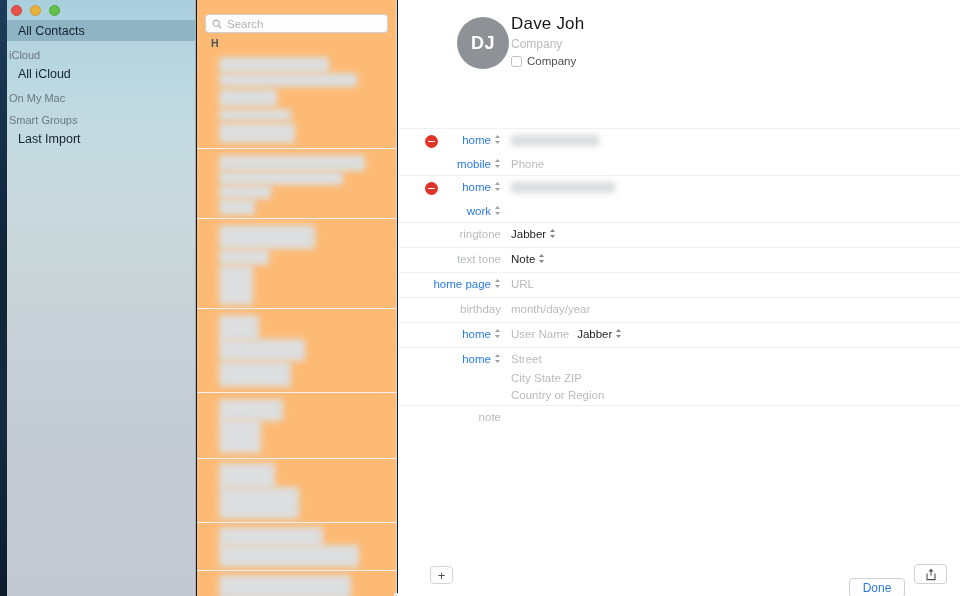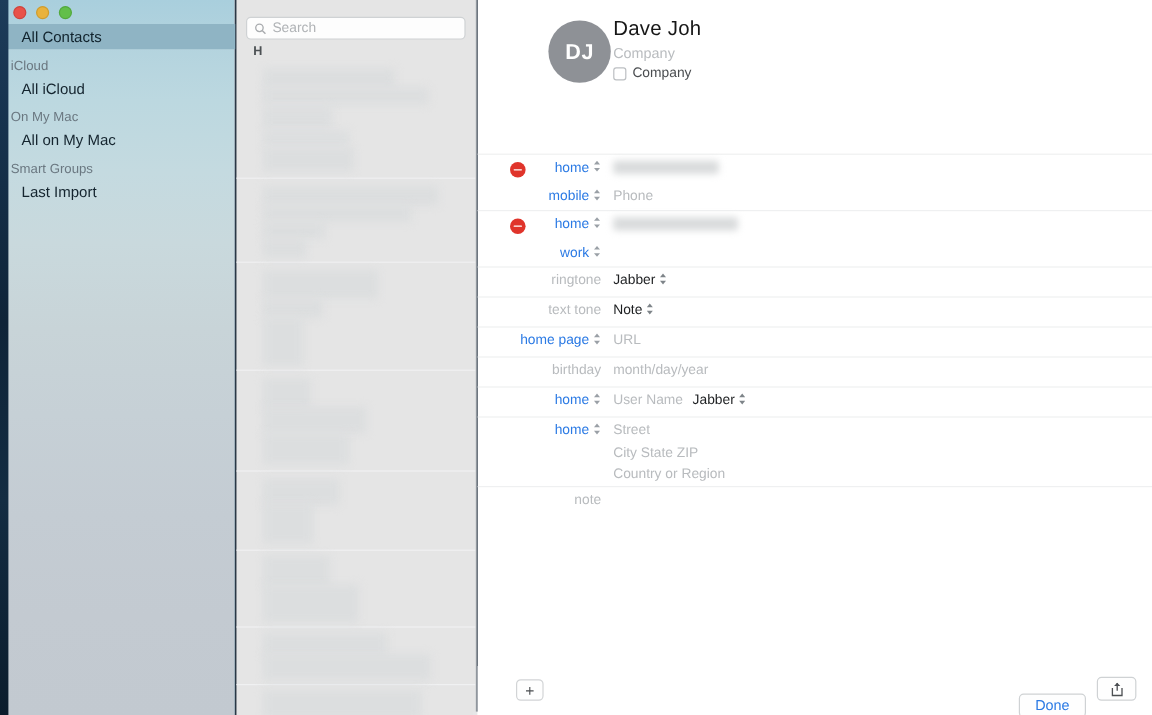--- a/index.html
+++ b/index.html
@@ -63,21 +63,21 @@
   }
   .sb-item {
     height: 21px; display: flex; align-items: center;
     padding-left: 18px;
     font-size: 12.5px; color: #14242e;
   }
 
   
   .list-col {
     position: absolute; left: 197px; top: 0; width: 200px; height: 596px;
-    background: #e5e5e5;
+    background: #fdba74;
     border-right: 1px solid #d5d7d9;
   }
   .search-wrap { padding: 14px 8px 0 8px; }
   .search-field {
     height: 19px; border: 1px solid #cfd2d4; border-radius: 4px;
     background: #fdfdfd;
     display: flex; align-items: center; gap: 5px;
     padding: 0 6px;
   }
   .search-field svg { flex: 0 0 auto; }
@@ -233,23 +233,20 @@
       <div class="sb-row-selected">
         <span class="sb-label">All Contacts</span>
       </div>
 
       <div class="sb-group">iCloud</div>
       <div class="sb-item">
         <span>All iCloud</span>
       </div>
 
       <div class="sb-group">On My Mac</div>
-      <div class="sb-item">
-        <span>All on My Mac</span>
-      </div>
 
       <div class="sb-group">Smart Groups</div>
       <div class="sb-item">
         <span>Last Import</span>
       </div>
     </div>
   </div>
 
   <div class="list-col">
     <div class="search-wrap">

